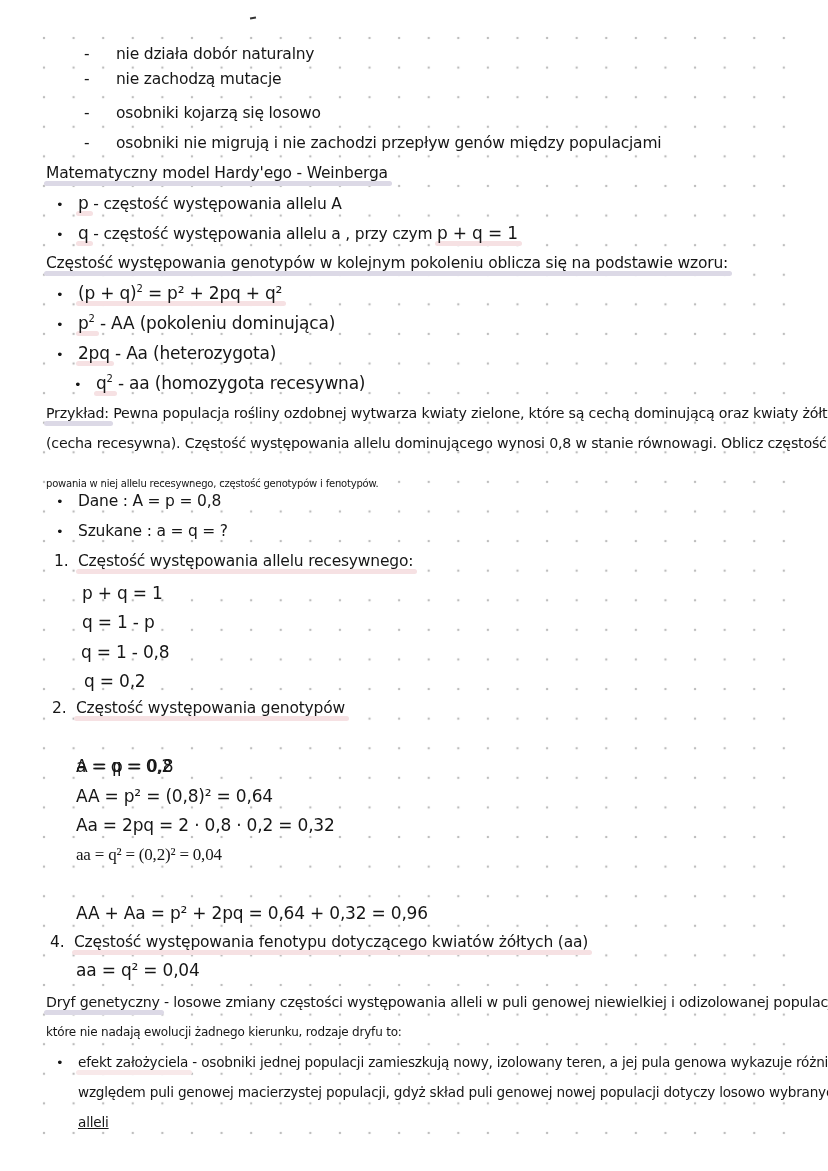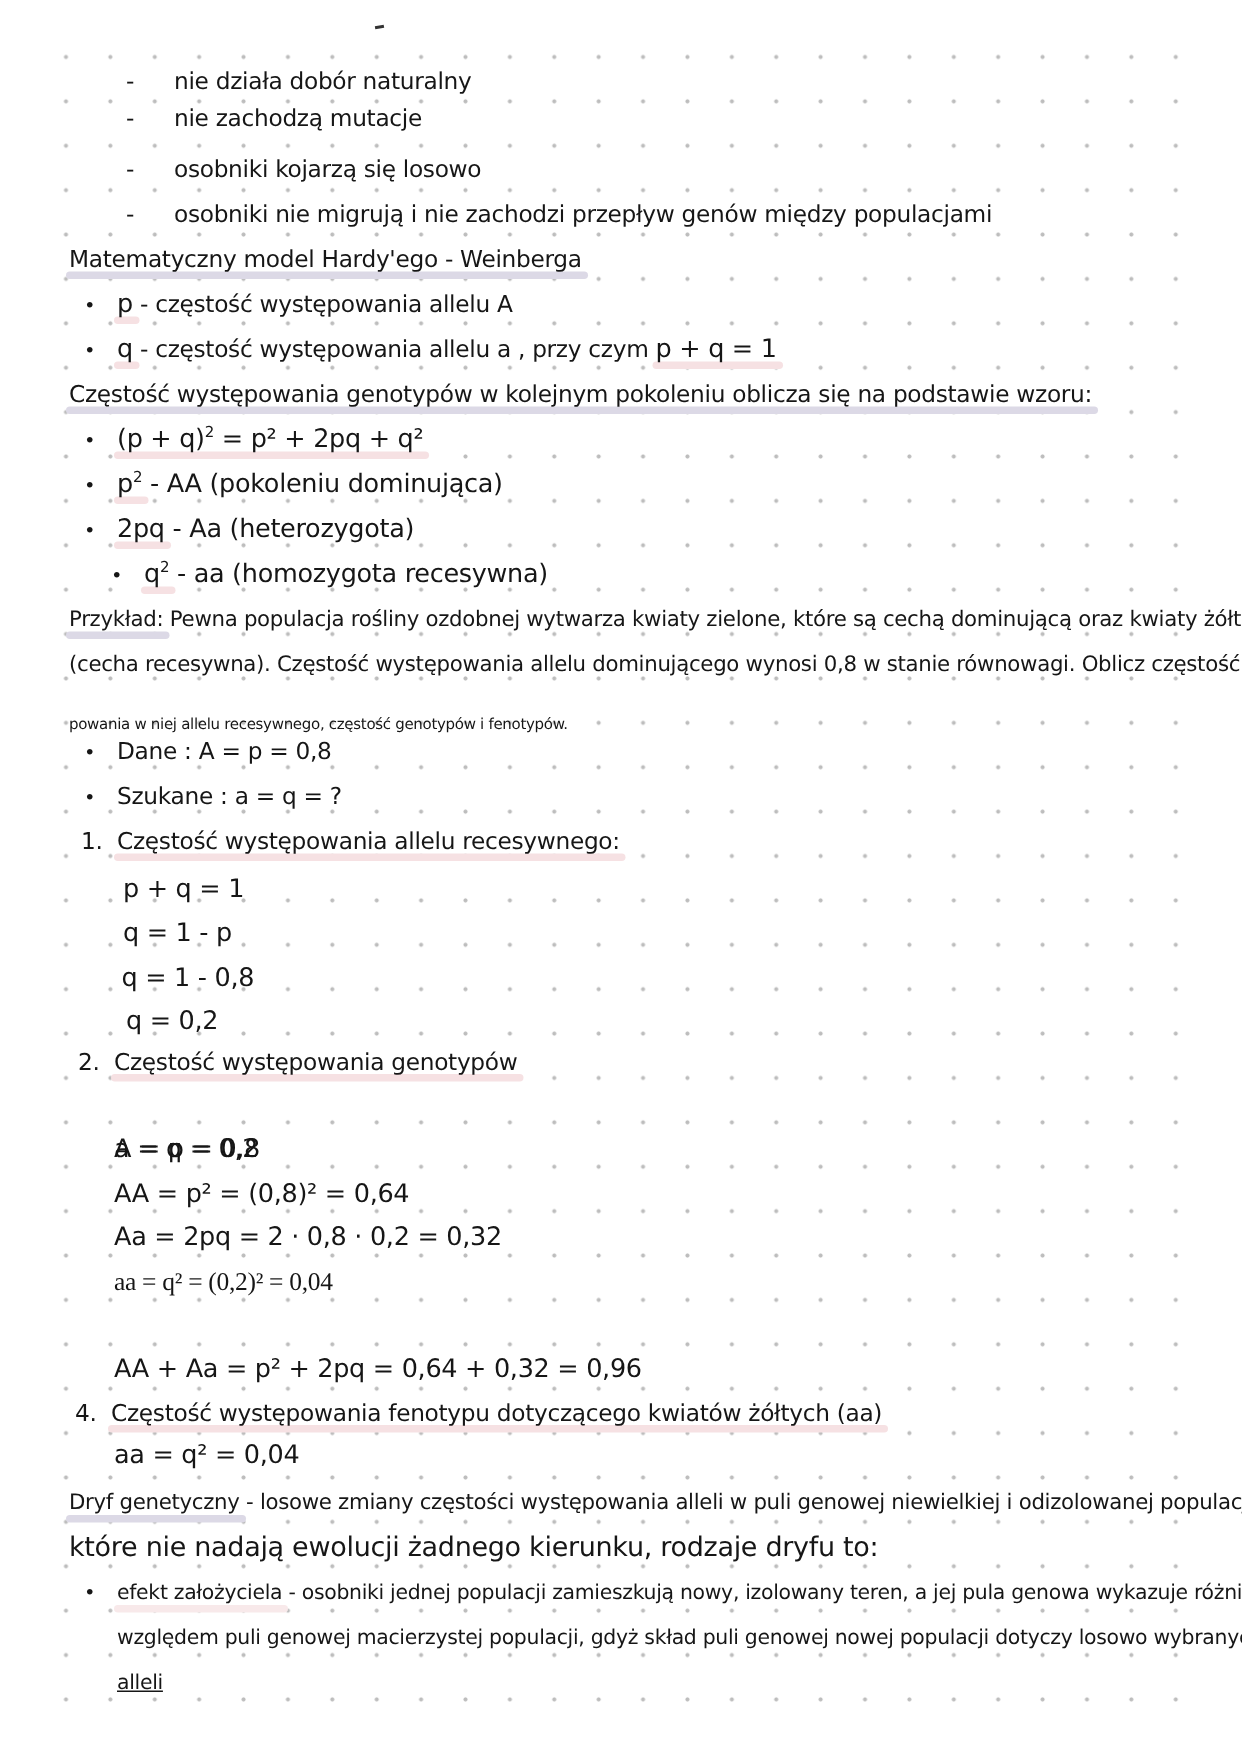--- a/index.html
+++ b/index.html
@@ -127,21 +127,21 @@
   <div class="line math" style="left:76px; top:903px;">AA + Aa = p² + 2pq = 0,64 + 0,32 = 0,96</div>
 
   <div class="line" style="left:50px; top:932px;">
     <span class="num">4.</span><span class="hl hl-pink">Częstość występowania fenotypu dotyczącego kwiatów żółtych (aa)</span>
   </div>
   <div class="line math" style="left:76px; top:960px;">aa = q² = 0,04</div>
 
   <div class="line" style="left:46px; top:992px; font-size:14.2px;">
     <span class="hl hl-purple">Dryf genetyczny</span><span> - losowe zmiany częstości występowania alleli w puli genowej niewielkiej i odizolowanej populacji,</span>
   </div>
-  <div class="line" style="left:46px; top:1022px; font-size:18px;">
+  <div class="line" style="left:46px; top:1022px; font-size:12px;">
     <span>które nie nadają ewolucji żadnego kierunku, rodzaje dryfu to:</span>
   </div>
 
   <div class="line" style="left:56px; top:1052px; font-size:13.6px;">
     <span class="bullet">•</span><span class="hl hl-pink-lite">efekt założyciela</span><span> - osobniki jednej populacji zamieszkują nowy, izolowany teren, a jej pula genowa wykazuje różnicę</span>
   </div>
   <div class="line" style="left:78px; top:1082px; font-size:13.6px;">względem puli genowej macierzystej populacji, gdyż skład puli genowej nowej populacji dotyczy losowo wybranych</div>
   <div class="line" style="left:78px; top:1112px; font-size:13.6px;text-decoration:underline;">alleli</div>
 </div>
 

